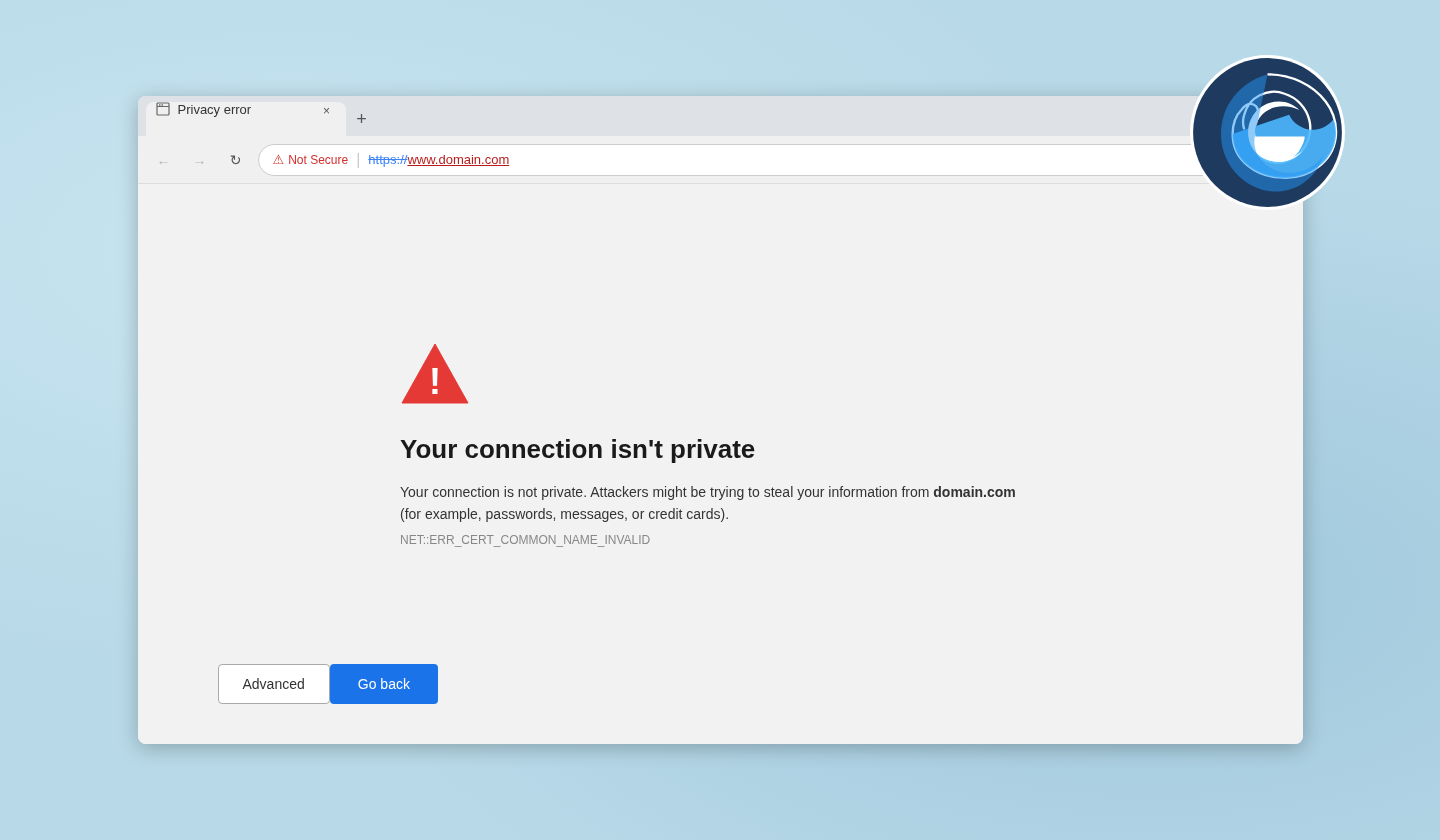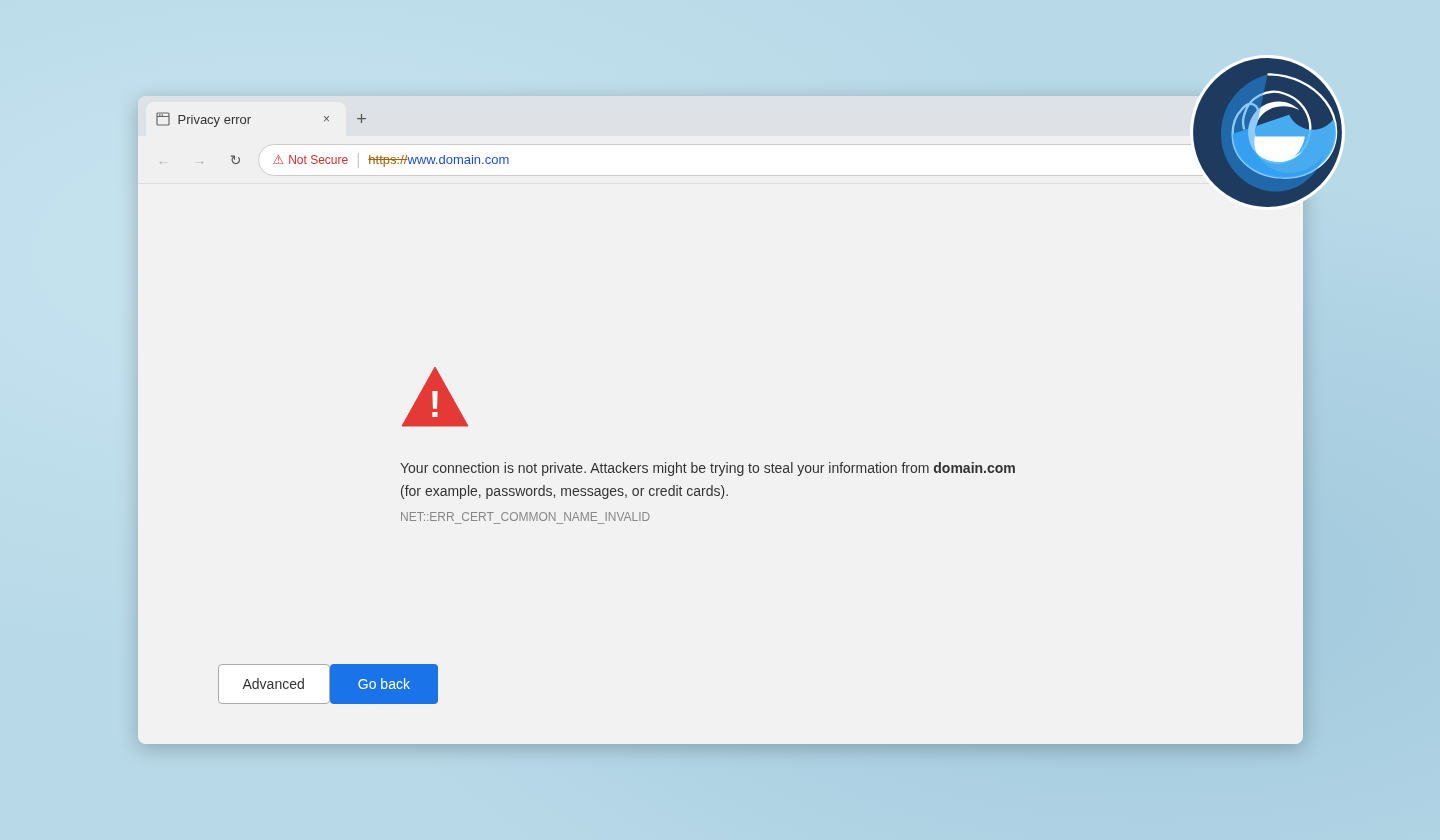--- a/index.html
+++ b/index.html
@@ -56,21 +56,21 @@
       align-items: flex-end;
       padding: 0 8px;
       gap: 0;
     }
 
     .tab-active {
       height: 34px;
       background: #f0f0f0;
       border-radius: 8px 8px 0 0;
       display: flex;
-      align-items: center;
+      align-items: flex-start;
       padding: 0 10px;
       gap: 8px;
       min-width: 200px;
       position: relative;
     }
 
     .tab-icon {
       width: 14px;
       height: 14px;
       color: #555;
@@ -170,25 +170,26 @@
       margin: 0 2px;
     }
 
     .address-url {
       font-size: 13px;
       color: #333;
     }
 
     .address-url .https-strikethrough {
       text-decoration: line-through;
-      color: #a16207;
+      color: #3b82f6;
     }
 
     .address-url .domain-part {
-      color: #1d4ed8;
+      color: #b91c1c;
+      text-decoration: underline;
     }
 
     .address-actions {
       display: flex;
       gap: 4px;
     }
 
     .addr-action-btn {
       width: 28px;
       height: 28px;
@@ -359,20 +360,21 @@
   </div>
 
   <div class="page-content">
     <div class="error-main">
 
       <svg class="warning-triangle" viewBox="0 0 70 65" xmlns="http://www.w3.org/2000/svg">
         <polygon points="35,3 68,62 2,62" fill="#e53935" stroke="#e53935" stroke-linejoin="round"></polygon>
         <text x="35" y="53" text-anchor="middle" font-size="36" font-weight="bold" fill="white" font-family="Arial">!</text>
       </svg>
 
+      <h1 class="error-title">Your connection isn't private</h1>
 
       <p class="error-description">
         <span>Your connection is not private. Attackers might be trying to steal your information from </span><strong>domain.com</strong><span> (for example, passwords, messages, or credit cards).</span>
       </p>
 
       <p class="error-code">NET::ERR_CERT_COMMON_NAME_INVALID</p>
     </div>
 
     <div class="bottom-buttons">
       <button class="btn-advanced">Advanced</button>

